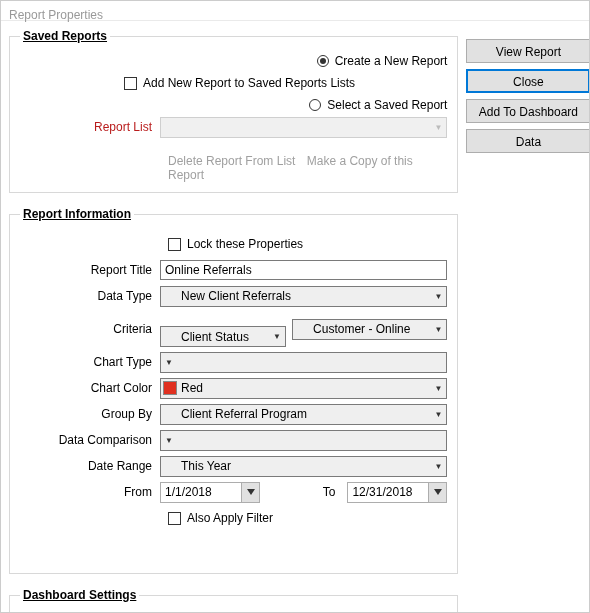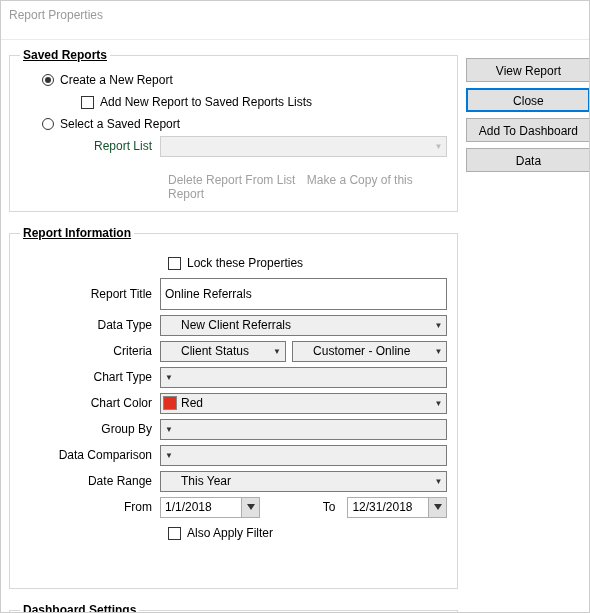--- a/index.html
+++ b/index.html
@@ -9,21 +9,21 @@
     font-family: "Segoe UI", Tahoma, sans-serif;
     font-size: 12px;
     background: #fff;
     color: #000;
     width: 590px;
     height: 613px;
     overflow: hidden;
     border: 1px solid #ccc;
   }
   .titlebar {
-    height: 39px;
+    height: 20px;
     background: #fff;
     color: #999;
     font-size: 12px;
     padding: 7px 8px;
     border-bottom: 1px solid #eaeaea;
   }
   .content {
     display: flex;
     padding: 8px 8px 8px 8px;
   }
@@ -68,30 +68,30 @@
     align-items: center;
     margin: 4px 0;
     min-height: 22px;
   }
   .row .lbl {
     width: 140px;
     text-align: right;
     padding-right: 8px;
     color: #000;
   }
-  .row .lbl.disabled { color: #14532d; text-align: right; }
+  .row .lbl.disabled { color: #b91c1c; text-align: right; }
   .row .field { flex: 1; display: flex; align-items: center; gap: 6px; }
-  .radio-row { display: flex; align-items: center; margin: 3px 0 3px 22px; }
+  .radio-row { display: flex; align-items: center; margin: 3px 0 3px 22px; justify-content: flex-end; }
   .radio { width: 12px; height: 12px; border: 1px solid #333; border-radius: 50%; margin-right: 6px; display: inline-flex; align-items: center; justify-content: center; background:#fff;}
   .radio.checked::after { content:""; width:6px; height:6px; background:#333; border-radius:50%; }
   .check { width: 13px; height: 13px; border: 1px solid #333; margin-right: 6px; display:inline-block; background:#fff; vertical-align:middle;}
   .indent-check { margin-left: 148px; display:flex; align-items:center; }
   .textinput {
     border: 1px solid #7a7a7a;
-    height: 32px;
+    height: 20px;
     padding: 1px 4px;
     font-family: inherit;
     font-size: 12px;
     background: #fff;
     flex: 1;
   }
   .combo {
     border: 1px solid #7a7a7a;
     height: 21px;
     background: #efefef;
@@ -139,21 +139,21 @@
 <div class="content">
   <div class="left-col">
 
     <fieldset>
       <legend>Saved Reports</legend>
 
       <div class="radio-row">
         <span class="radio checked"></span>
         <span>Create a New Report</span>
       </div>
-      <div class="row indent-check" style="margin-left:61px;align-items:center;">
+      <div class="row indent-check" style="margin-left:104px;align-items:center;">
         <span class="check"></span>
         <span>Add New Report to Saved Reports Lists</span>
       </div>
       <div class="radio-row">
         <span class="radio"></span>
         <span>Select a Saved Report</span>
       </div>
       <div class="row">
         <div class="lbl disabled">Report List</div>
         <div class="field">
@@ -190,21 +190,21 @@
           <div class="combo">
             <span class="combo-text">New Client Referrals</span>
             <span class="combo-arrow">▼</span>
           </div>
         </div>
       </div>
 
       <div class="row">
         <div class="lbl">Criteria</div>
         <div class="field">
-          <div class="combo" style="flex:0 0 120px;">
+          <div class="combo" style="flex:0 0 120px;margin-top:15px;">
             <span class="combo-text">Client Status</span>
             <span class="combo-arrow">▼</span>
           </div>
           <div class="combo">
             <span class="combo-text">Customer - Online</span>
             <span class="combo-arrow">▼</span>
           </div>
         </div>
       </div>
 
@@ -225,20 +225,21 @@
             <span class="combo-text" style="padding-left:0;">Red</span>
             <span class="combo-arrow">▼</span>
           </div>
         </div>
       </div>
 
       <div class="row">
         <div class="lbl">Group By</div>
         <div class="field">
           <div class="combo">
+            <span class="combo-text">Client Referral Program</span>
             <span class="combo-arrow">▼</span>
           </div>
         </div>
       </div>
 
       <div class="row">
         <div class="lbl">Data Comparison</div>
         <div class="field">
           <div class="combo">
             <span class="combo-arrow">▼</span>

